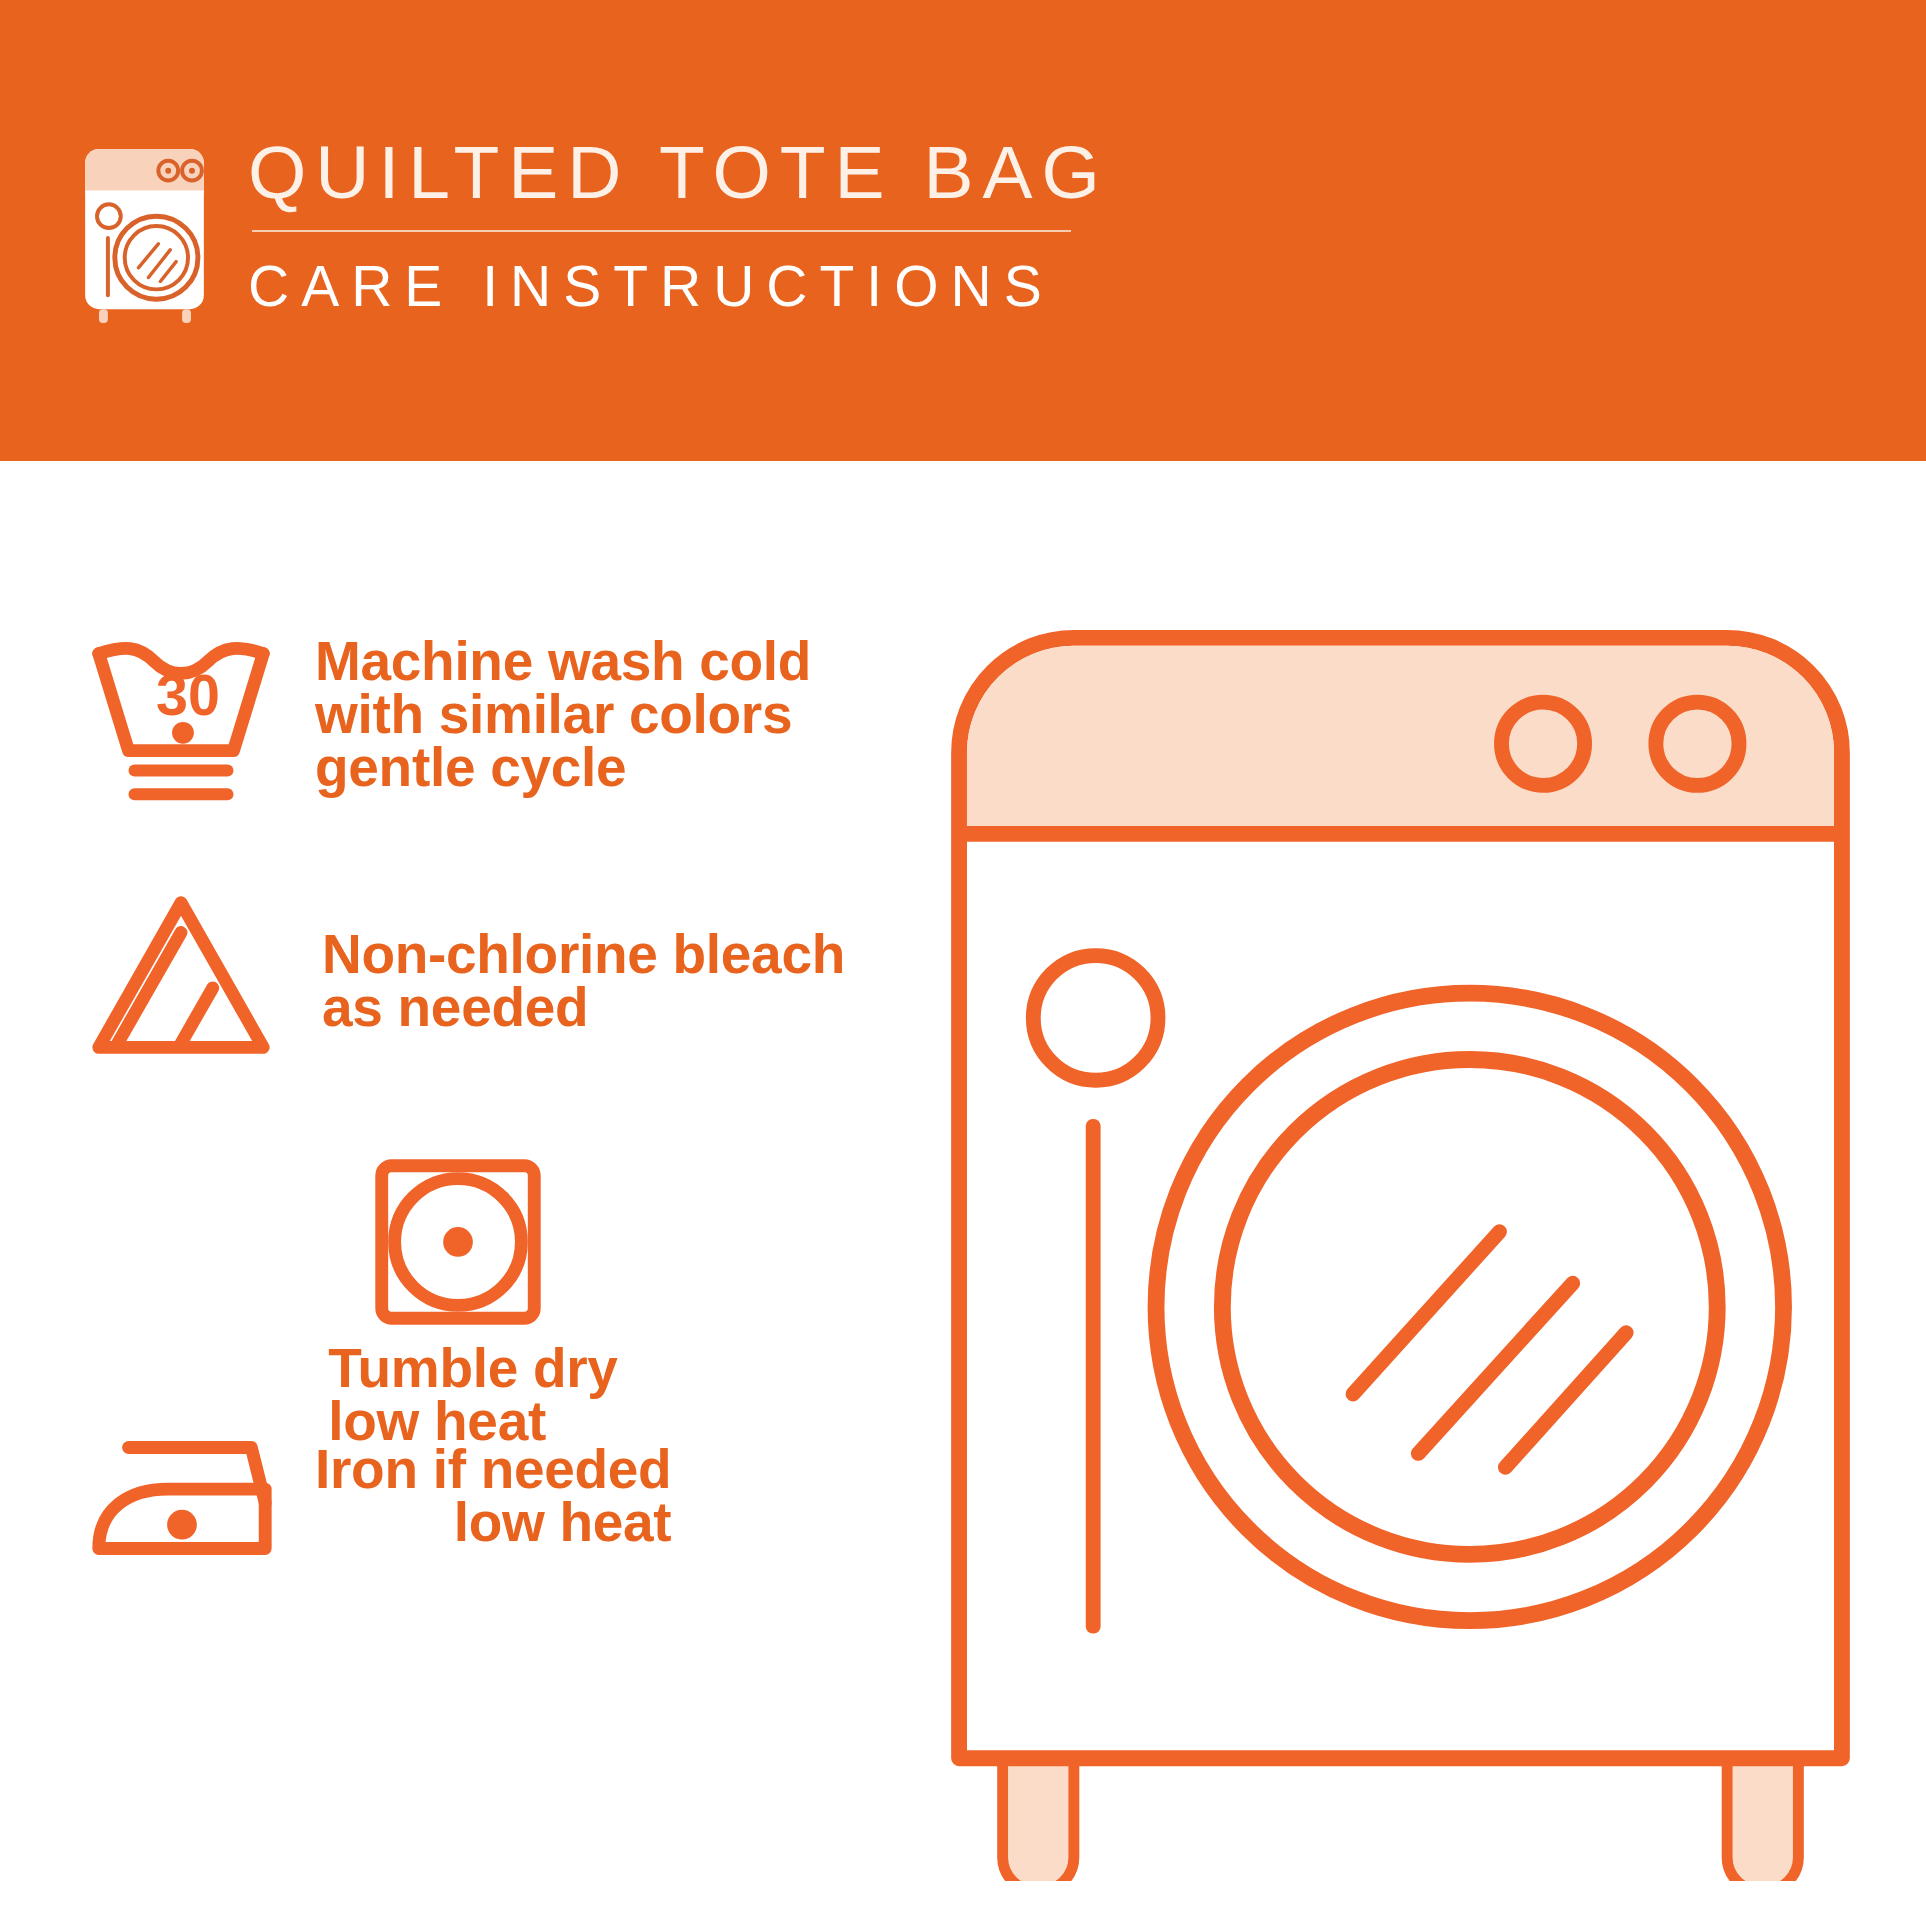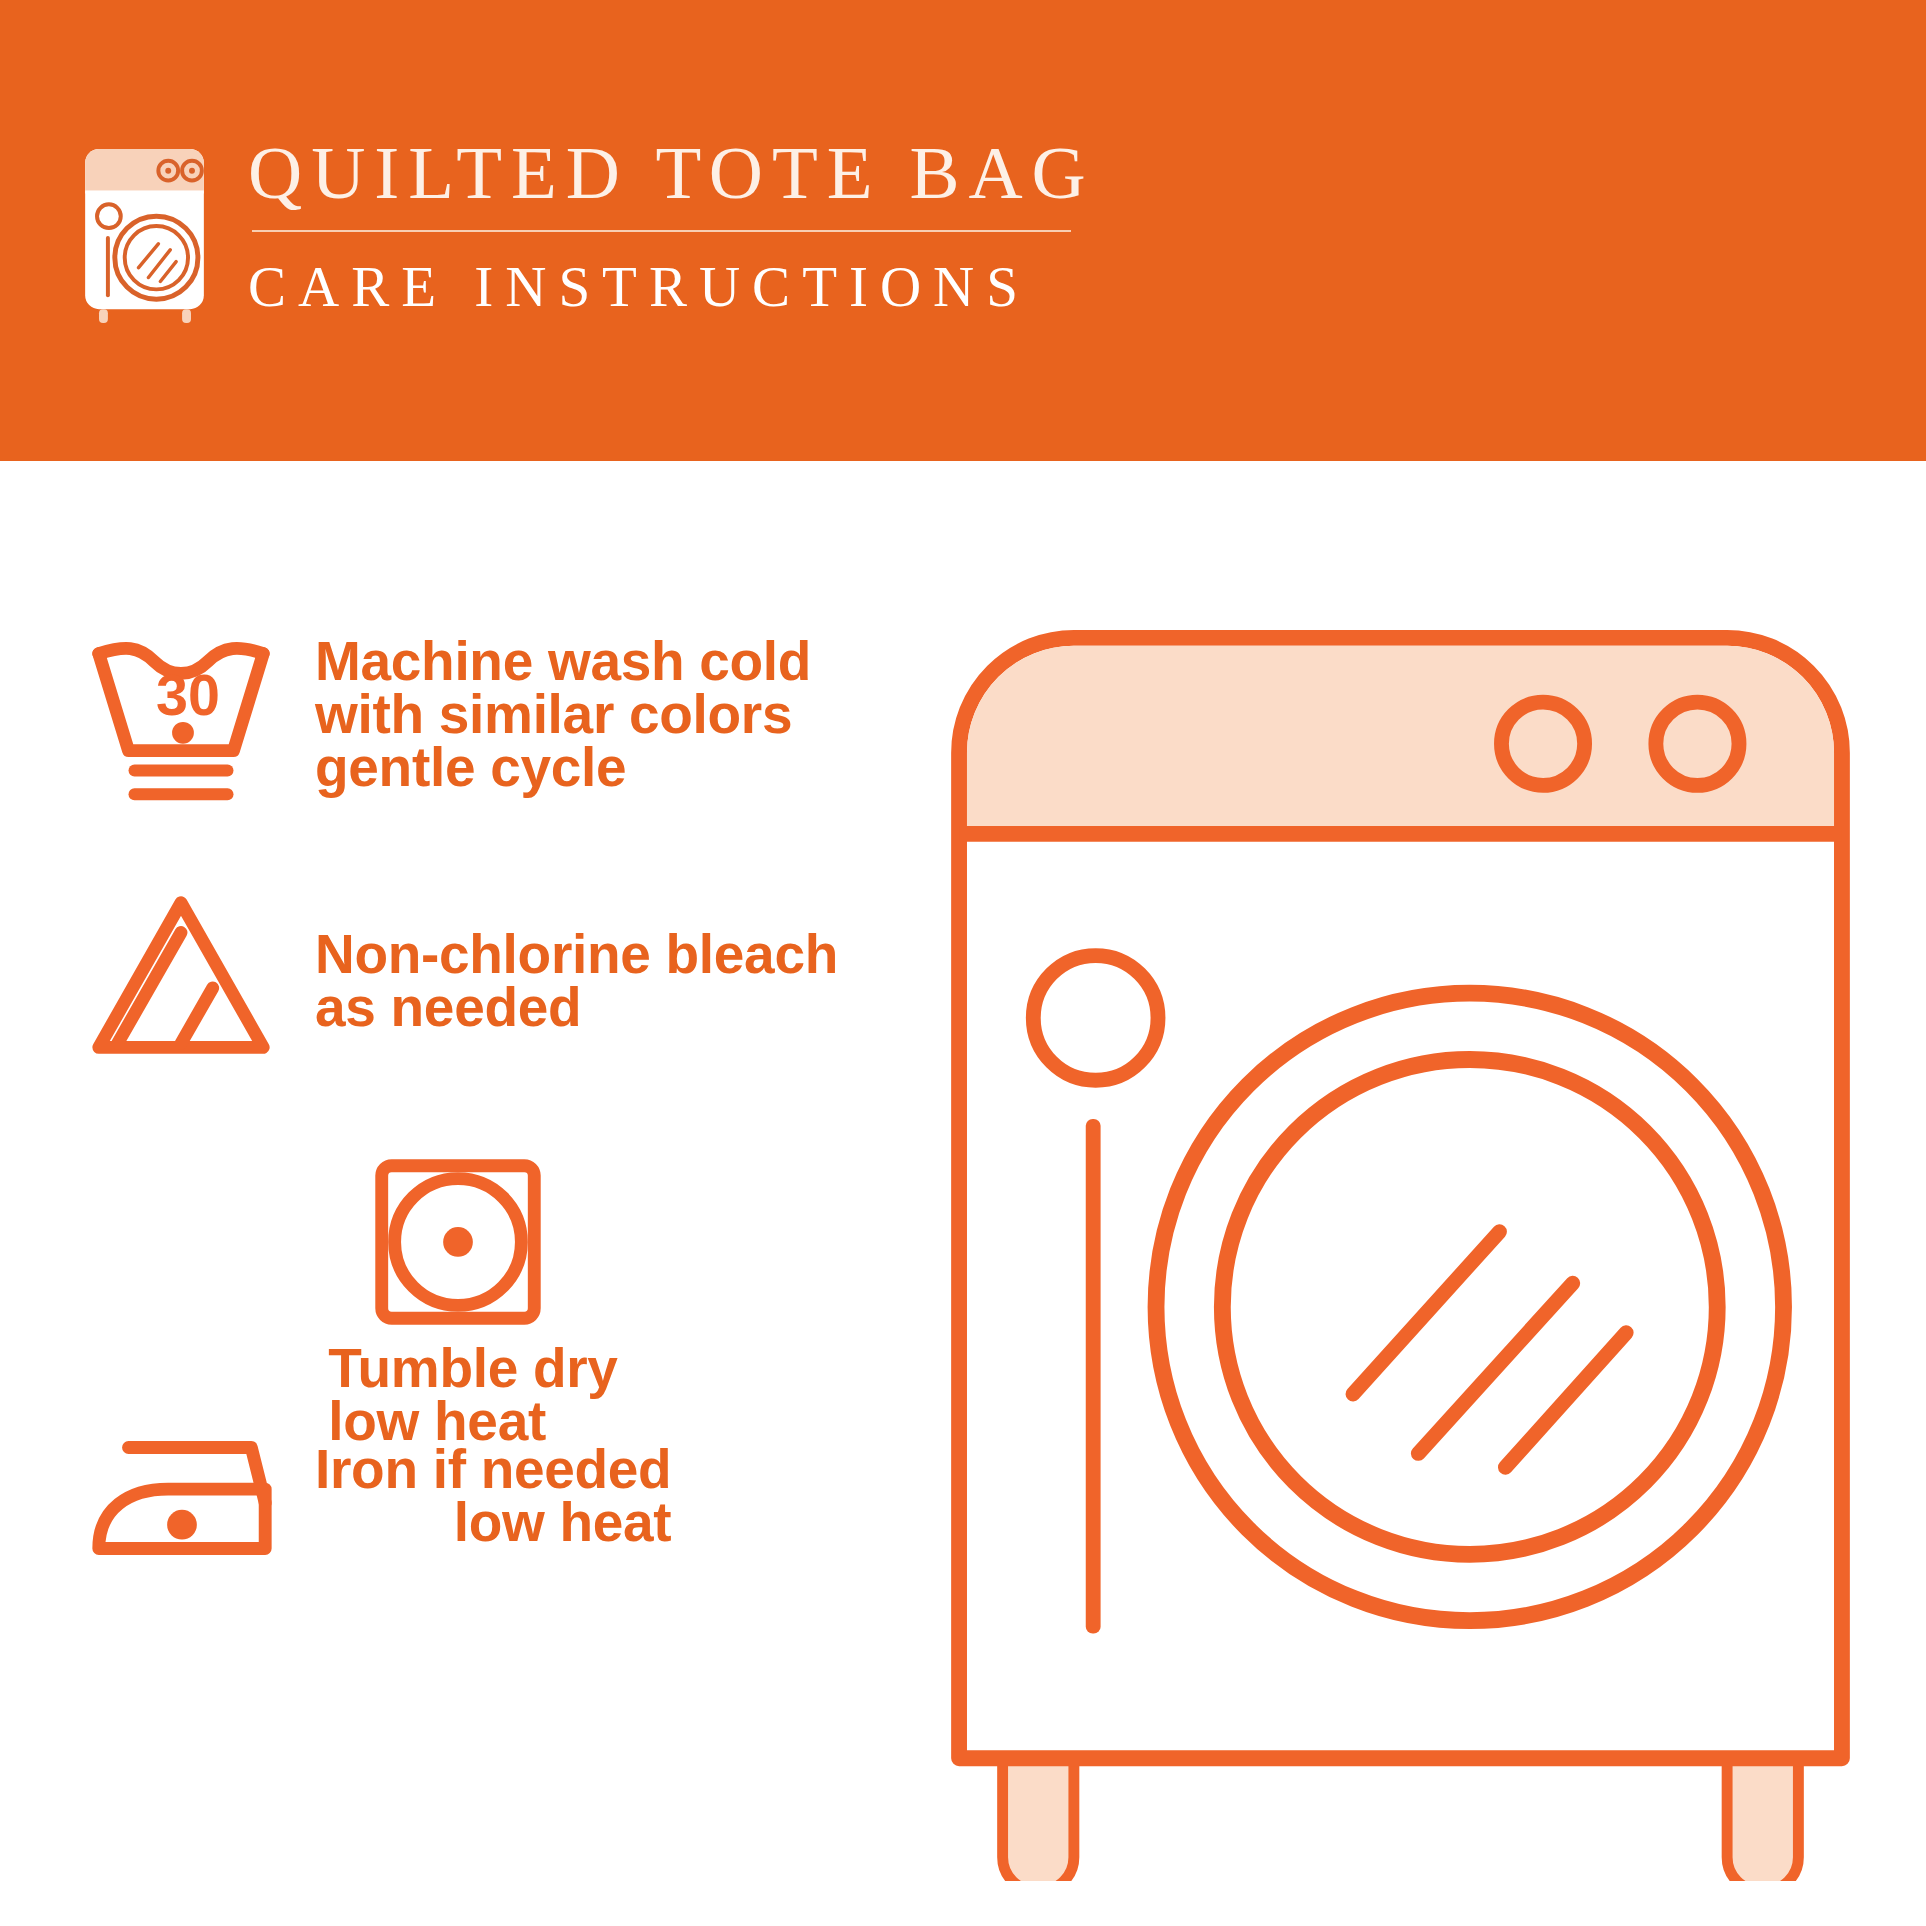--- a/index.html
+++ b/index.html
@@ -28,21 +28,21 @@
     left: 77px; top: 129px;
     display: flex;
     align-items: flex-start;
   }
   #header-logo {
     width: 135px; height: 184px;
     flex: 0 0 135px;
     margin-right: 36px;
     margin-top: 12px;
   }
-  #header-text { display: block; font-family: Liberation Serif, serif; }
+  #header-text { display: block; }
   #title-main {
     color: #FDF0E6;
     font-size: 75px;
     font-weight: 300;
     letter-spacing: 9px;
     line-height: 87px;
     white-space: nowrap;
     font-stretch: condensed;
   }
   #title-divider {
@@ -78,21 +78,21 @@
     margin-right: 30px;
   }
   .care-text {
     color: #E8631E;
     font-size: 55px;
     font-weight: 600;
     line-height: 53px;
     letter-spacing: -0.3px;
   }
   #care-row-0 { top: 149px; }
-  #care-row-1 { top: 416px; }
+  #care-row-1 { top: 416px; gap: 7px; }
   #care-row-2 { top: 673px; flex-direction: column; }
   #care-row-3 { top: 931px; text-align: right; }
 
   
   #machine {
     position: absolute;
     left: 945px; top: 624px;
     width: 911px; height: 1257px;
   }
 </style>

